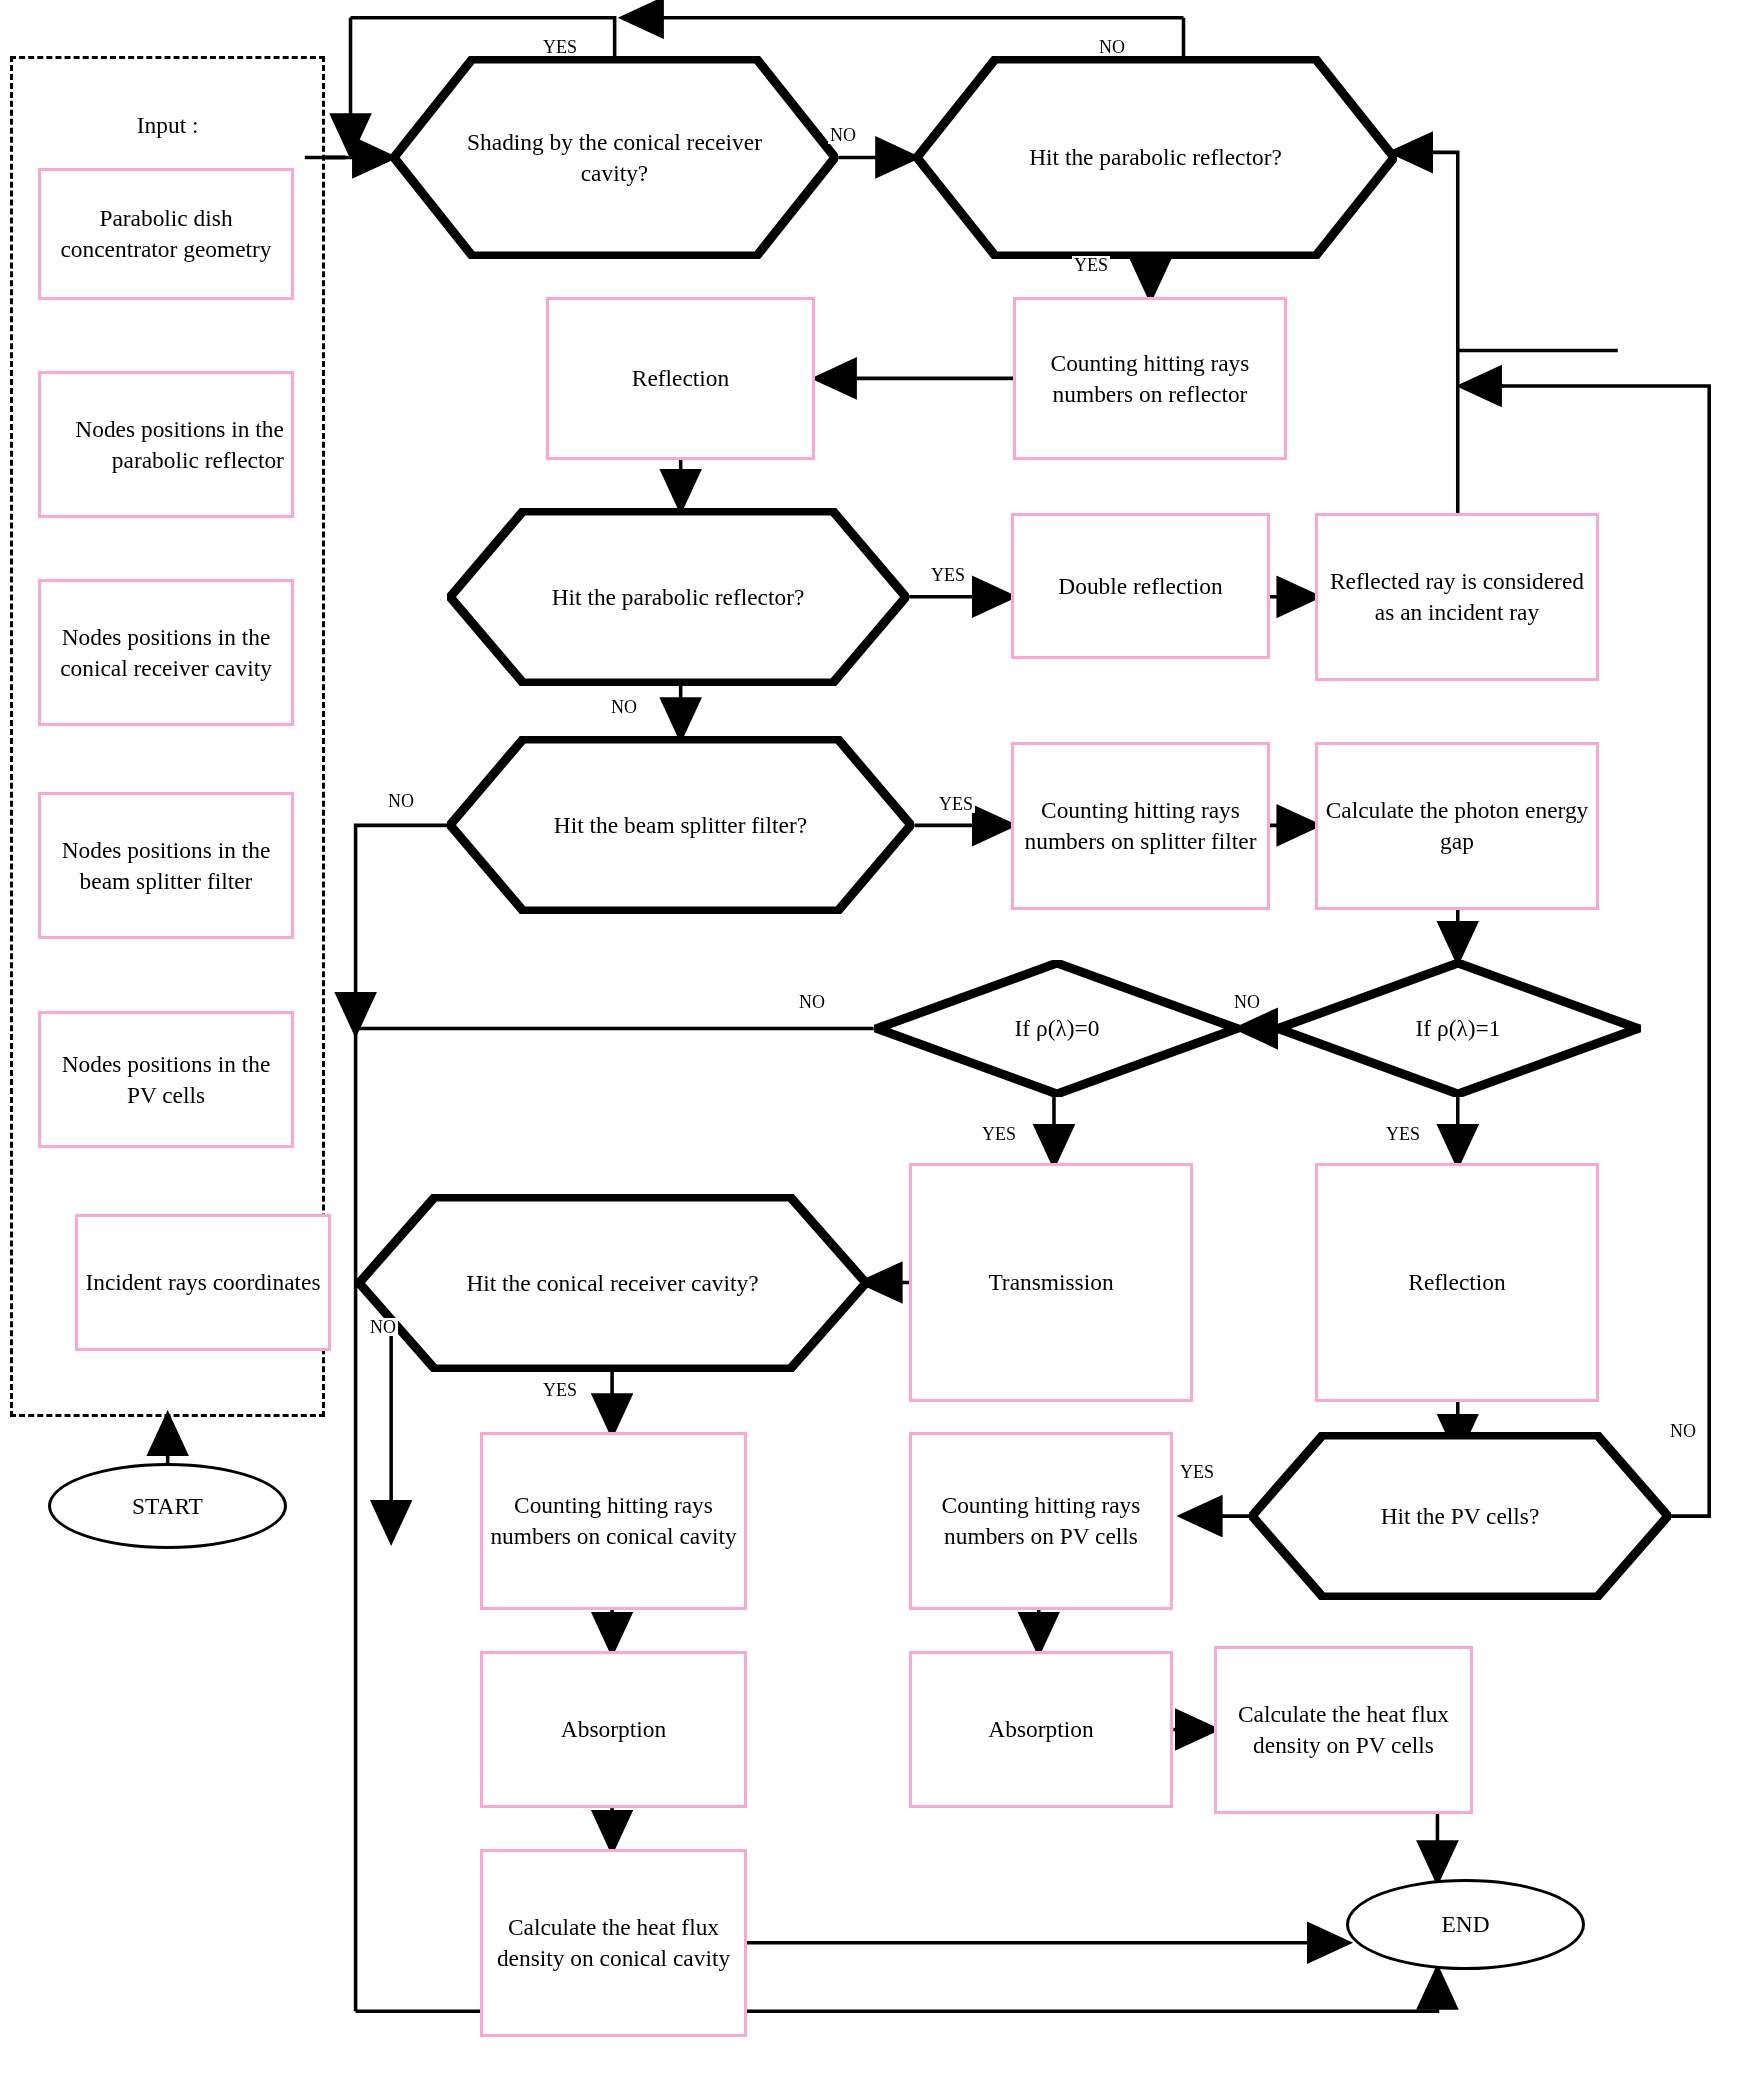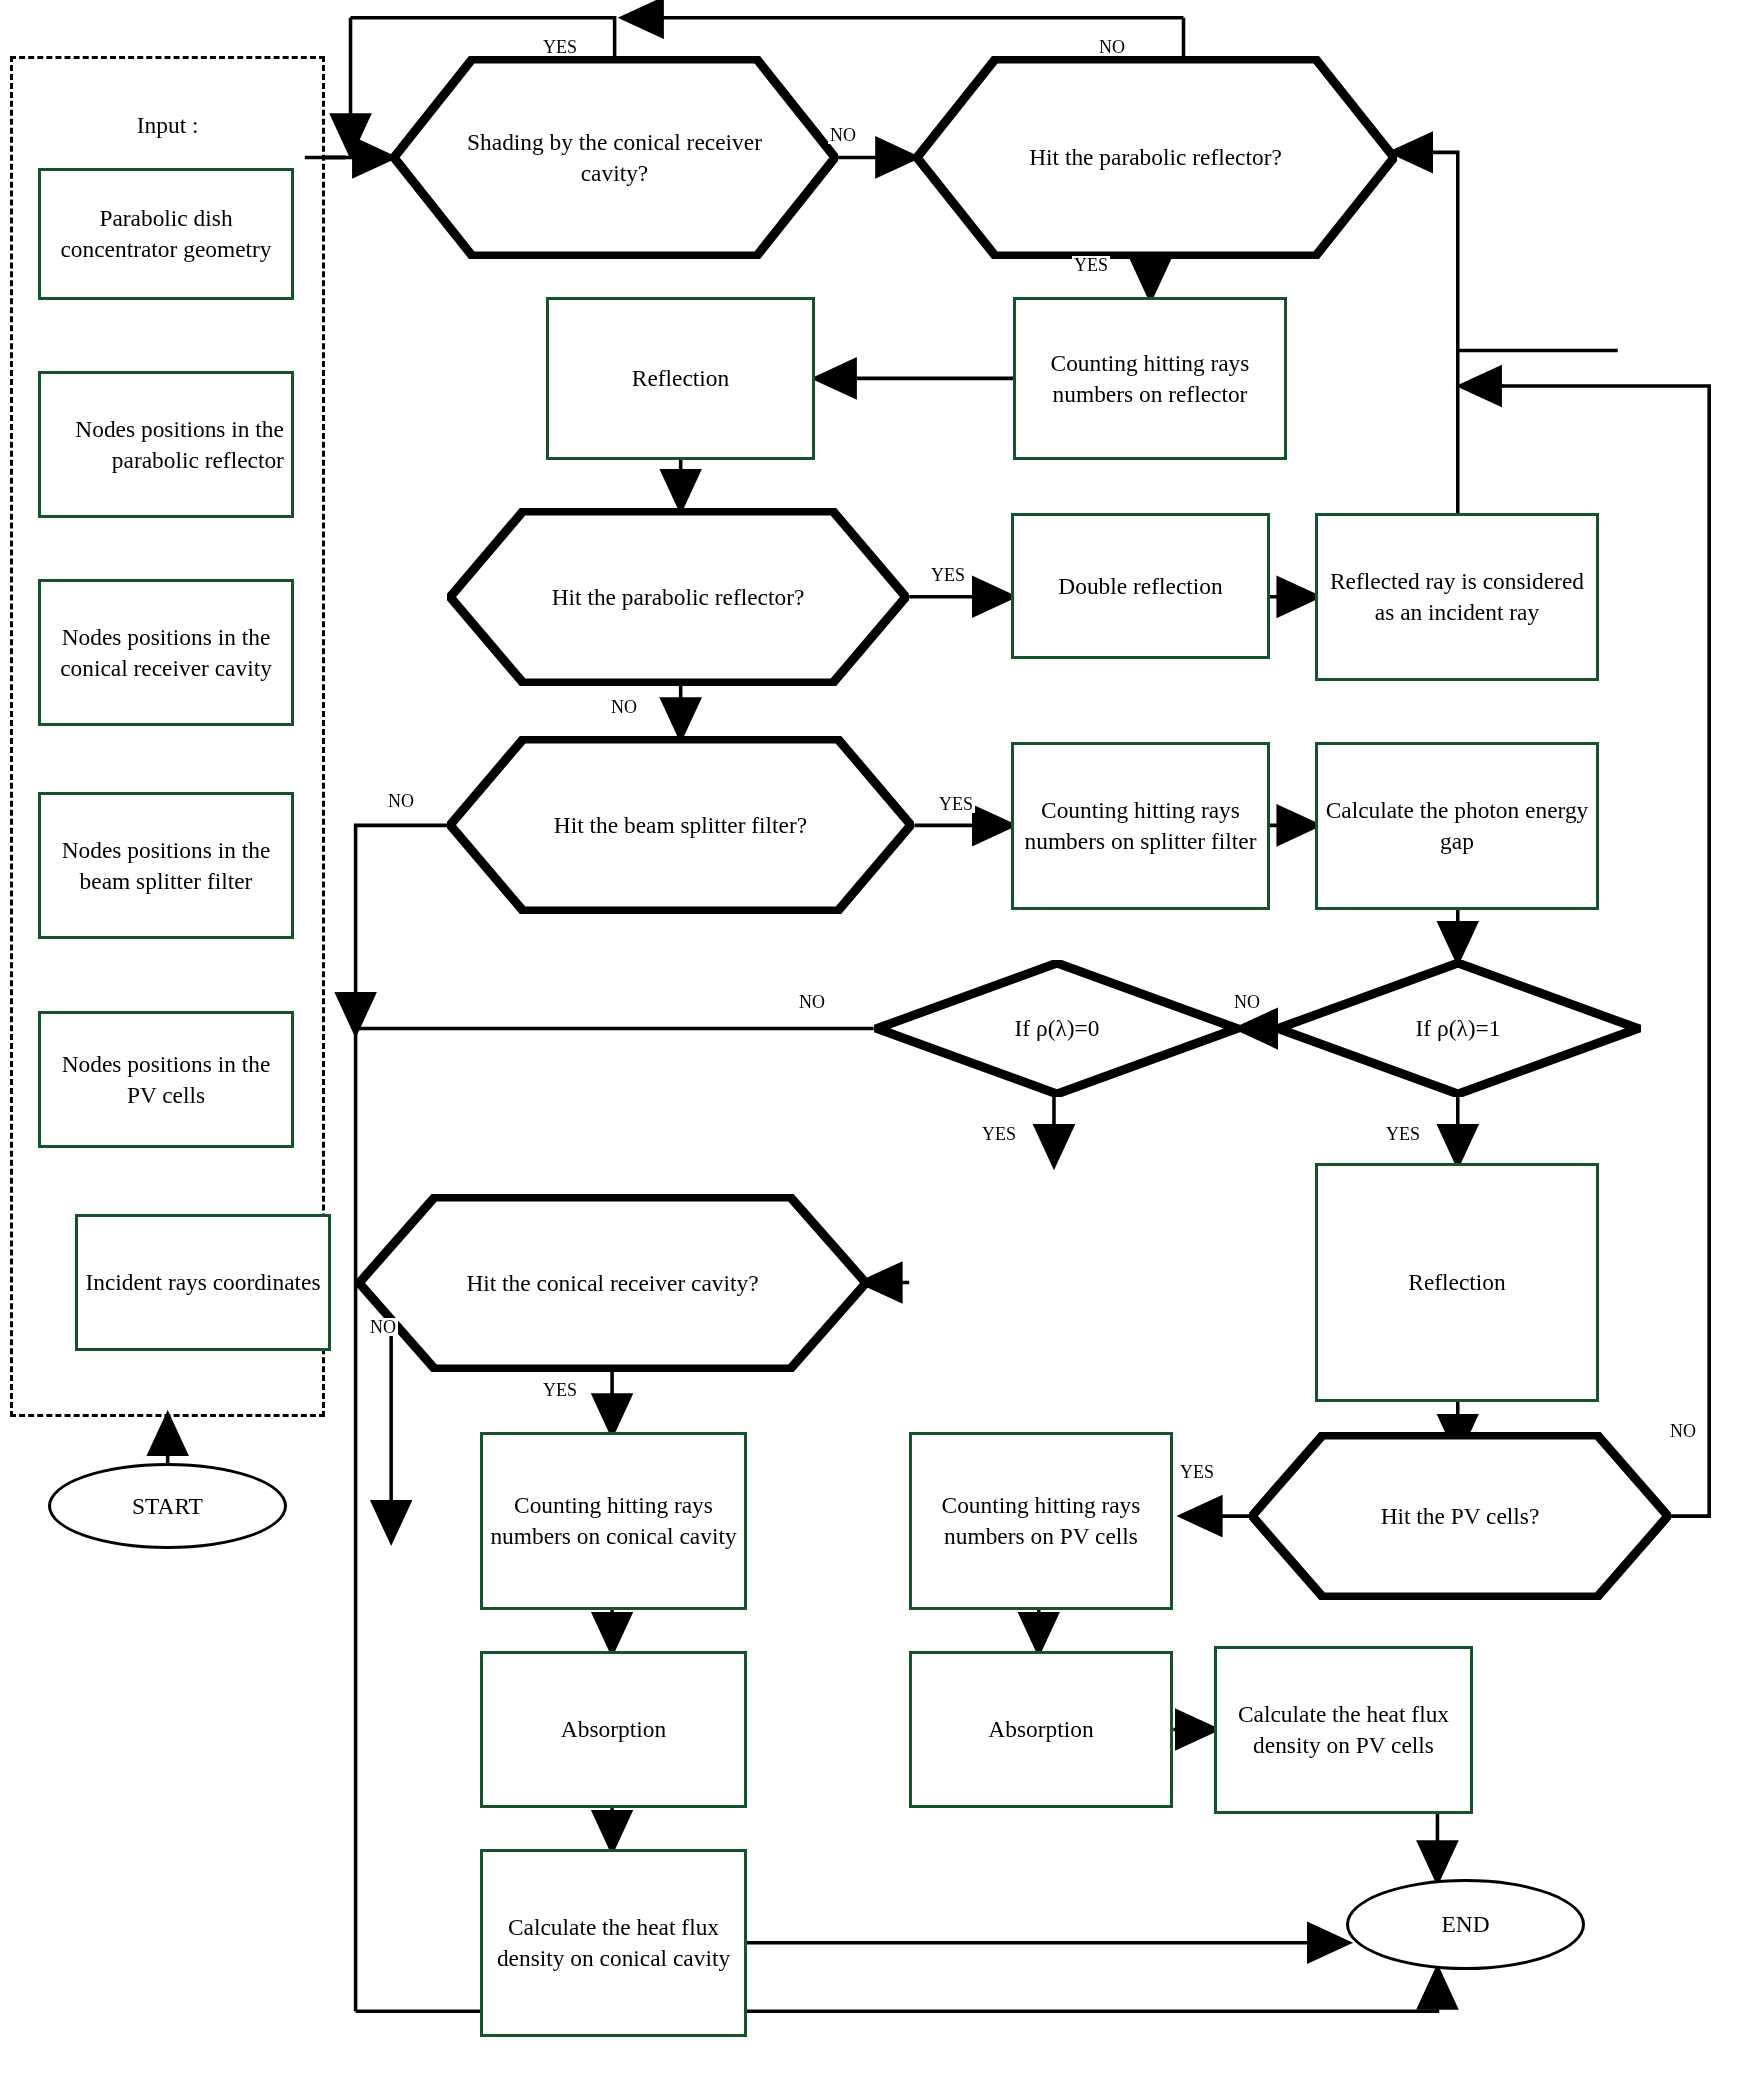--- a/index.html
+++ b/index.html
@@ -2,21 +2,21 @@
 <html style="font-size:8.1px"><head>
 <meta charset="utf-8">
 <title>Ray-tracing Flowchart</title>
 <style>
   html,body{margin:0;padding:0;background:#ffffff;}
   body{font-family:"Liberation Serif","DejaVu Serif",serif;color:#000;}
   #root{position:relative;width:1758px;height:2087px;background:#fff;overflow:hidden;}
   svg#edges{position:absolute;left:0;top:0;width:1758px;height:2087px;pointer-events:none;}
 
   .node{position:absolute;box-sizing:border-box;display:flex;align-items:center;justify-content:center;text-align:center;line-height:1.32;}
-  .proc{border:3px solid #14532d;background:#fff;font-size:23.4px;padding:5.1px 7.1px;}
+  .proc{border:3px solid #f9a8d4;background:#fff;font-size:23.4px;padding:5.1px 7.1px;}
   .hexwrap{background:transparent;}
   .hexwrap .hexlabel{position:relative;z-index:2;font-size:23.4px;}
   .hexsvg{position:absolute;left:0;top:0;width:100%;height:100%;z-index:1;}
   .diamondwrap .dlabel{position:relative;z-index:2;font-size:23.4px;}
   .term{border:3px solid #000;border-radius:50%;background:#fff;font-size:23.4px;}
   .inputgroup{position:absolute;border:3.6px dashed #000;background:transparent;box-sizing:border-box;}
   .inputtitle{position:absolute;font-size:23.4px;text-align:center;}
   .edgelabel{position:absolute;font-size:18px;background:#fff;padding:0 2px;line-height:1;white-space:nowrap;z-index:5;}
 </style>
 </head>
@@ -212,20 +212,23 @@
     <span class="dlabel">If ρ(λ)=1</span>
   </div>
 
   <div class="node hexwrap" style="left:356px;top:1194px;width:513px;height:178px;">
     <svg class="hexsvg" viewBox="0 0 1010 350" preserveAspectRatio="none">
       <polygon points="155,6 855,6 1004,175 855,344 155,344 6,175" fill="#fff" stroke="#000" stroke-width="9" vector-effect="non-scaling-stroke"></polygon>
     </svg>
     <span class="hexlabel" style="width:356px;">Hit the conical receiver cavity?</span>
   </div>
 
+  <div class="node proc" style="left:909px;top:1163px;width:284px;height:239px;">
+    <span>Transmission</span>
+  </div>
 
   <div class="node proc" style="left:1315px;top:1163px;width:284px;height:239px;">
     <span>Reflection</span>
   </div>
 
   <div class="node hexwrap" style="left:1249px;top:1432px;width:422px;height:168px;">
     <svg class="hexsvg" viewBox="0 0 830 330" preserveAspectRatio="none">
       <polygon points="145,6 685,6 824,165 685,324 145,324 6,165" fill="#fff" stroke="#000" stroke-width="9" vector-effect="non-scaling-stroke"></polygon>
     </svg>
     <span class="hexlabel" style="width:290px;">Hit the PV cells?</span>

